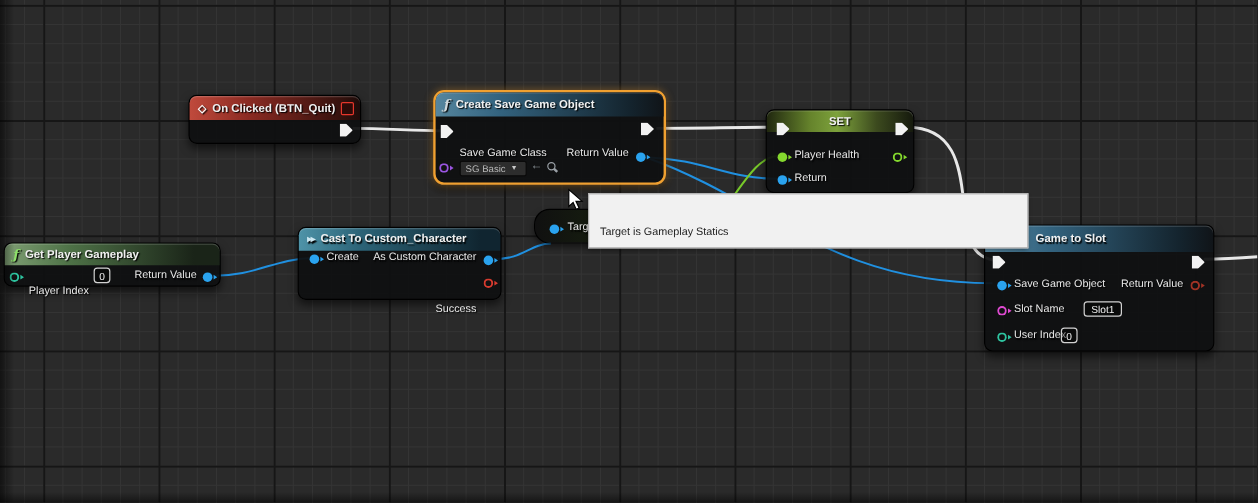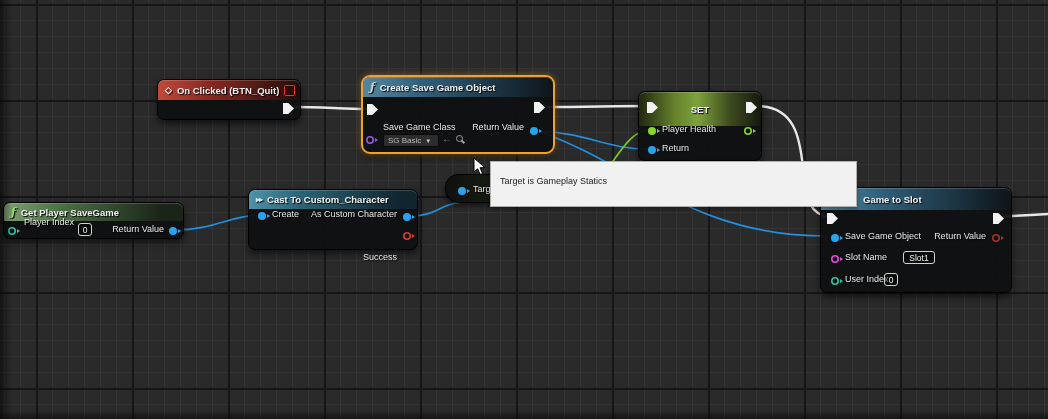--- a/index.html
+++ b/index.html
@@ -20,21 +20,21 @@
         border-radius:7px;box-shadow:0 4px 7px rgba(0,0,0,0.55);}
   .hdr{position:absolute;left:0;right:0;top:0;height:20px;border-radius:6px 6px 0 0;
        display:flex;align-items:center;gap:5px;padding:0 7px;
        font-weight:bold;font-size:9.5px;color:#f0f0f0;text-shadow:1px 1px 1px #000;
        box-shadow:inset 0 1px 0 rgba(255,255,255,0.18);white-space:nowrap;overflow:hidden;}
   .hdr-red{background:linear-gradient(90deg,#c04a3c 0%,#8a2a22 35%,#33110d 90%,#1d0c0a 100%);}
   .hdr-blue{background:linear-gradient(90deg,#56869f 0%,#33637f 28%,#14242e 85%,#101418 100%);}
   .hdr-green{background:linear-gradient(90deg,#7f9f74 0%,#4e7247 30%,#1a2418 88%);}
   .hdr-teal{background:linear-gradient(90deg,#4e93a8 0%,#2c6478 30%,#102530 90%);}
   .hdr-set{background:linear-gradient(90deg,#20270f 0%,#66842c 30%,#7da23c 48%,#3c4a1e 75%,#15190d 100%);
-           justify-content:center;height:34px;}
+           justify-content:center;height:18px;}
   .fx{font-family:"DejaVu Serif",serif;font-style:italic;font-weight:bold;font-size:11px;line-height:1;}
   .pin{position:absolute;width:8px;height:8px;border-radius:50%;}
   .pin.filled{background:currentColor;}
   .pin.hollow{box-shadow:inset 0 0 0 1.6px currentColor;}
   .pin::after{content:"";position:absolute;left:8.5px;top:1.8px;
       border-top:2.3px solid transparent;border-bottom:2.3px solid transparent;
       border-left:3.5px solid currentColor;}
   .exec{position:absolute;width:11px;height:11px;background:#f2f2f2;
       clip-path:polygon(0 0,48% 0,100% 50%,48% 100%,0 100%);
       filter:drop-shadow(0 1px 1px rgba(0,0,0,0.6));}
@@ -50,21 +50,21 @@
   .mag::after{content:"";position:absolute;width:1.6px;height:4px;background:#9aa0a6;
       left:5.2px;top:4.2px;transform:rotate(-45deg);}
   .delegate{width:9px;height:9px;border:1.5px solid #e5362b;background:#2c0b08;border-radius:1.5px;
       margin-left:auto;flex:0 0 auto;}
   .capsule{position:absolute;left:445px;top:174px;width:118px;height:27px;border-radius:13px;
       border:1px solid #000;box-shadow:0 3px 5px rgba(0,0,0,0.5);
       background:linear-gradient(90deg,#101010 0%,#17200f 55%,#3a5420 100%);}
   #tooltip{position:absolute;left:490px;top:161px;width:367px;height:46px;box-sizing:border-box;
       background:#f1f1f1;border:1px solid #b0b0b0;color:#1c1c1c;font-size:9px;
       padding:6px 9px;line-height:11px;box-shadow:0 2px 4px rgba(0,0,0,0.35);}
-  #tooltip .tline2{margin-top:8px;}
+  #tooltip .tline2{margin-top:20px;}
   .edge-shadow-left{position:absolute;left:0;top:0;width:12px;height:100%;
       background:linear-gradient(90deg,rgba(0,0,0,0.55),rgba(0,0,0,0));pointer-events:none;}
   .edge-shadow-bottom{position:absolute;left:0;bottom:0;width:100%;height:9px;
       background:linear-gradient(0deg,rgba(0,0,0,0.5),rgba(0,0,0,0));pointer-events:none;}
   #cursor{position:absolute;left:473px;top:157px;}
   .selected{border:2px solid #f0a030 !important;box-shadow:0 0 7px rgba(240,160,48,0.45),0 4px 7px rgba(0,0,0,0.55) !important;}
 </style>
 </head>
 <body>
 
@@ -119,24 +119,24 @@
     <span class="pin filled" style="left:9px;top:35px;color:#85d92e;"></span>
     <span class="lbl" style="left:23px;top:32px;">Player Health</span>
     <span class="pin hollow" style="right:9px;top:35px;color:#85d92e;"></span>
     <span class="pin filled" style="left:9px;top:54px;color:#2aa3ef;"></span>
     <span class="lbl" style="left:23px;top:51px;">Return</span>
   </div>
 
   <div class="node" style="left:3px;top:202px;width:179px;height:35px;">
     <div class="hdr hdr-green" style="height:18px;">
       <span class="fx" style="color:#8ee06a;">ƒ</span>
-      <span>Get Player SaveGame</span>
+      <span>Get Player Gameplay</span>
     </div>
     <span class="pin hollow" style="left:4px;top:24px;color:#2ec4a0;"></span>
-    <span class="lbl" style="left:20px;top:14px;">Player Index</span>
+    <span class="lbl" style="left:20px;top:34px;">Player Index</span>
     <input class="valbox" style="left: 74px; top: 20px; width: 12px;" value="0">
     <span class="lbl" style="right:19px;top:21px;">Return Value</span>
     <span class="pin filled" style="right:6px;top:24px;color:#2aa3ef;"></span>
   </div>
 
   <div class="node" style="left:248px;top:189px;width:168px;height:59px;">
     <div class="hdr hdr-teal" style="height:19px;">
       <span style="color:#cde8f2;font-size:8px;letter-spacing:-1px;">▸▸</span>
       <span>Cast To Custom_Character</span>
     </div>

